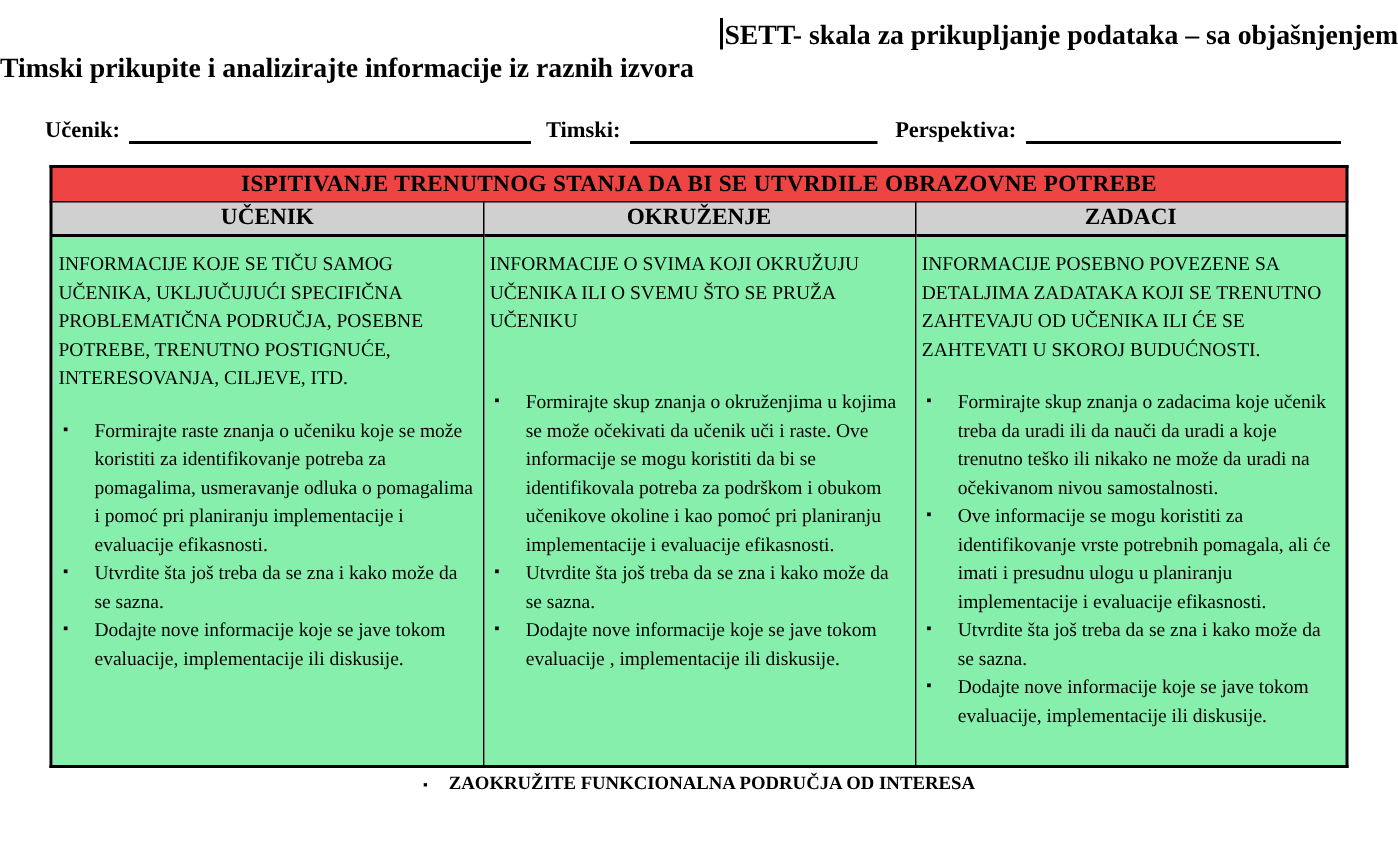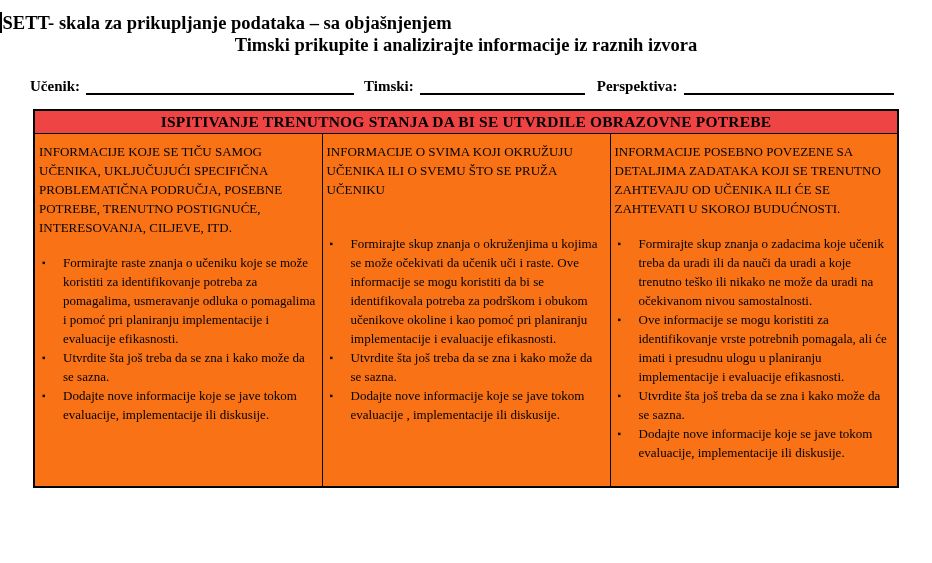--- a/index.html
+++ b/index.html
@@ -6,38 +6,38 @@
   html, body { width: 932px; height: 563px; }
   body {
     background: #ffffff;
     color: #000000;
     font-family: "Liberation Serif", "DejaVu Serif", serif;
     overflow: hidden;
   }
   .page { position: relative; width: 932px; height: 563px; }
 
   
-  .title-row { text-align: left; margin-top: 12px; font-weight: bold; font-size: 18.5px; line-height: 22px; white-space: nowrap; }
+  .title-row { text-align: right; margin-top: 12px; font-weight: bold; font-size: 18.5px; line-height: 22px; white-space: nowrap; }
   .cursor { display: inline-block; width: 1.5px; height: 21px; background: #000; vertical-align: -4px; margin-right: 1px; }
-  .subtitle-row { text-align: center; font-weight: bold; font-size: 18.5px; line-height: 22px; white-space: nowrap; }
+  .subtitle-row { text-align: left; font-weight: bold; font-size: 18.5px; line-height: 22px; white-space: nowrap; }
 
   
   .fields { display: flex; align-items: flex-end; margin: 22px 38px 0 30px; font-weight: bold; font-size: 15px; line-height: 17px; white-space: nowrap; }
   .flabel { flex: none; }
   .fline { border-bottom: 2px solid #000; height: 15px; flex: none; margin-left: 6px; }
   .fline.w1 { width: 268px; margin-right: 10px; }
   .fline.w2 { width: 165px; margin-right: 12px; }
   .fline.w3 { flex: 1 1 auto; }
 
   
   table.sett { border-collapse: collapse; table-layout: fixed; width: 866px; margin: 14px 0 0 33px; border: 2.5px solid #000; }
   table.sett td { border: 1px solid #000; }
   td.th-title { background: #ef4444; text-align: center; font-weight: bold; font-size: 15.5px; height: 23px; letter-spacing: 0.2px; }
   tr.col-heads td { background: #d0d0d0; text-align: center; font-weight: bold; font-size: 15.5px; height: 23px; border-bottom: 2px solid #000; }
-  td.body-cell { vertical-align: top; height: 354px; padding: 8px 4px 0 4px; font-size: 13px; line-height: 19px; background: #f97316; overflow: hidden; margin-left: 12px; }
+  td.body-cell { vertical-align: top; height: 354px; padding: 8px 4px 0 4px; font-size: 13px; line-height: 19px; background: #86efac; overflow: hidden; margin-left: 12px; }
   .intro { font-size: 13px; line-height: 19px; }
   ul.blist { list-style: none; margin-top: 16px; }
   ul.blist.gap-lg { margin-top: 35px; }
   ul.blist li { display: flex; }
   .bmark { flex: none; width: 24px; padding-left: 3px; font-size: 10px; line-height: 19px; }
   .btext { flex: 1 1 auto; }
 
   
   .footer { margin-top: 3px; text-align: center; font-weight: bold; font-size: 12.5px; line-height: 15.5px; }
   .footer .fl { white-space: nowrap; }
@@ -59,20 +59,25 @@
     <span class="flabel">Timski:</span>
     <span class="fline w2"></span>
     <span class="flabel">Perspektiva:</span>
     <span class="fline w3"></span>
   </div>
 
   <table class="sett">
     <tbody>
         <tr>
       <td class="th-title" colspan="3">ISPITIVANJE TRENUTNOG STANJA DA BI SE UTVRDILE OBRAZOVNE POTREBE</td>
+    </tr>
+    <tr class="col-heads">
+      <td>UČENIK</td>
+      <td>OKRUŽENJE</td>
+      <td>ZADACI</td>
     </tr>
     <tr>
 
       <td class="body-cell">
         <p class="intro">INFORMACIJE KOJE SE TIČU SAMOG UČENIKA, UKLJUČUJUĆI SPECIFIČNA PROBLEMATIČNA PODRUČJA, POSEBNE POTREBE, TRENUTNO POSTIGNUĆE, INTERESOVANJA, CILJEVE, ITD.</p>
         <ul class="blist">
           <li>
             <span class="bmark">▪</span>
             <span class="btext">Formirajte raste znanja o učeniku koje se može koristiti za identifikovanje potreba za pomagalima, usmeravanje odluka o pomagalima i pomoć pri planiranju implementacije i evaluacije efikasnosti.</span>
           </li>
@@ -125,15 +130,18 @@
             <span class="btext">Dodajte nove informacije koje se jave tokom evaluacije, implementacije ili diskusije.</span>
           </li>
         </ul>
       </td>
 
     </tr>
   </tbody>
     </table>
 
   <div class="footer">
+    <div class="fl">
+      <span class="bmark-f">▪</span><span>ZAOKRUŽITE FUNKCIONALNA PODRUČJA OD INTERESA</span>
+    </div>
   </div>
 
 </div>
 
 </body></html>

